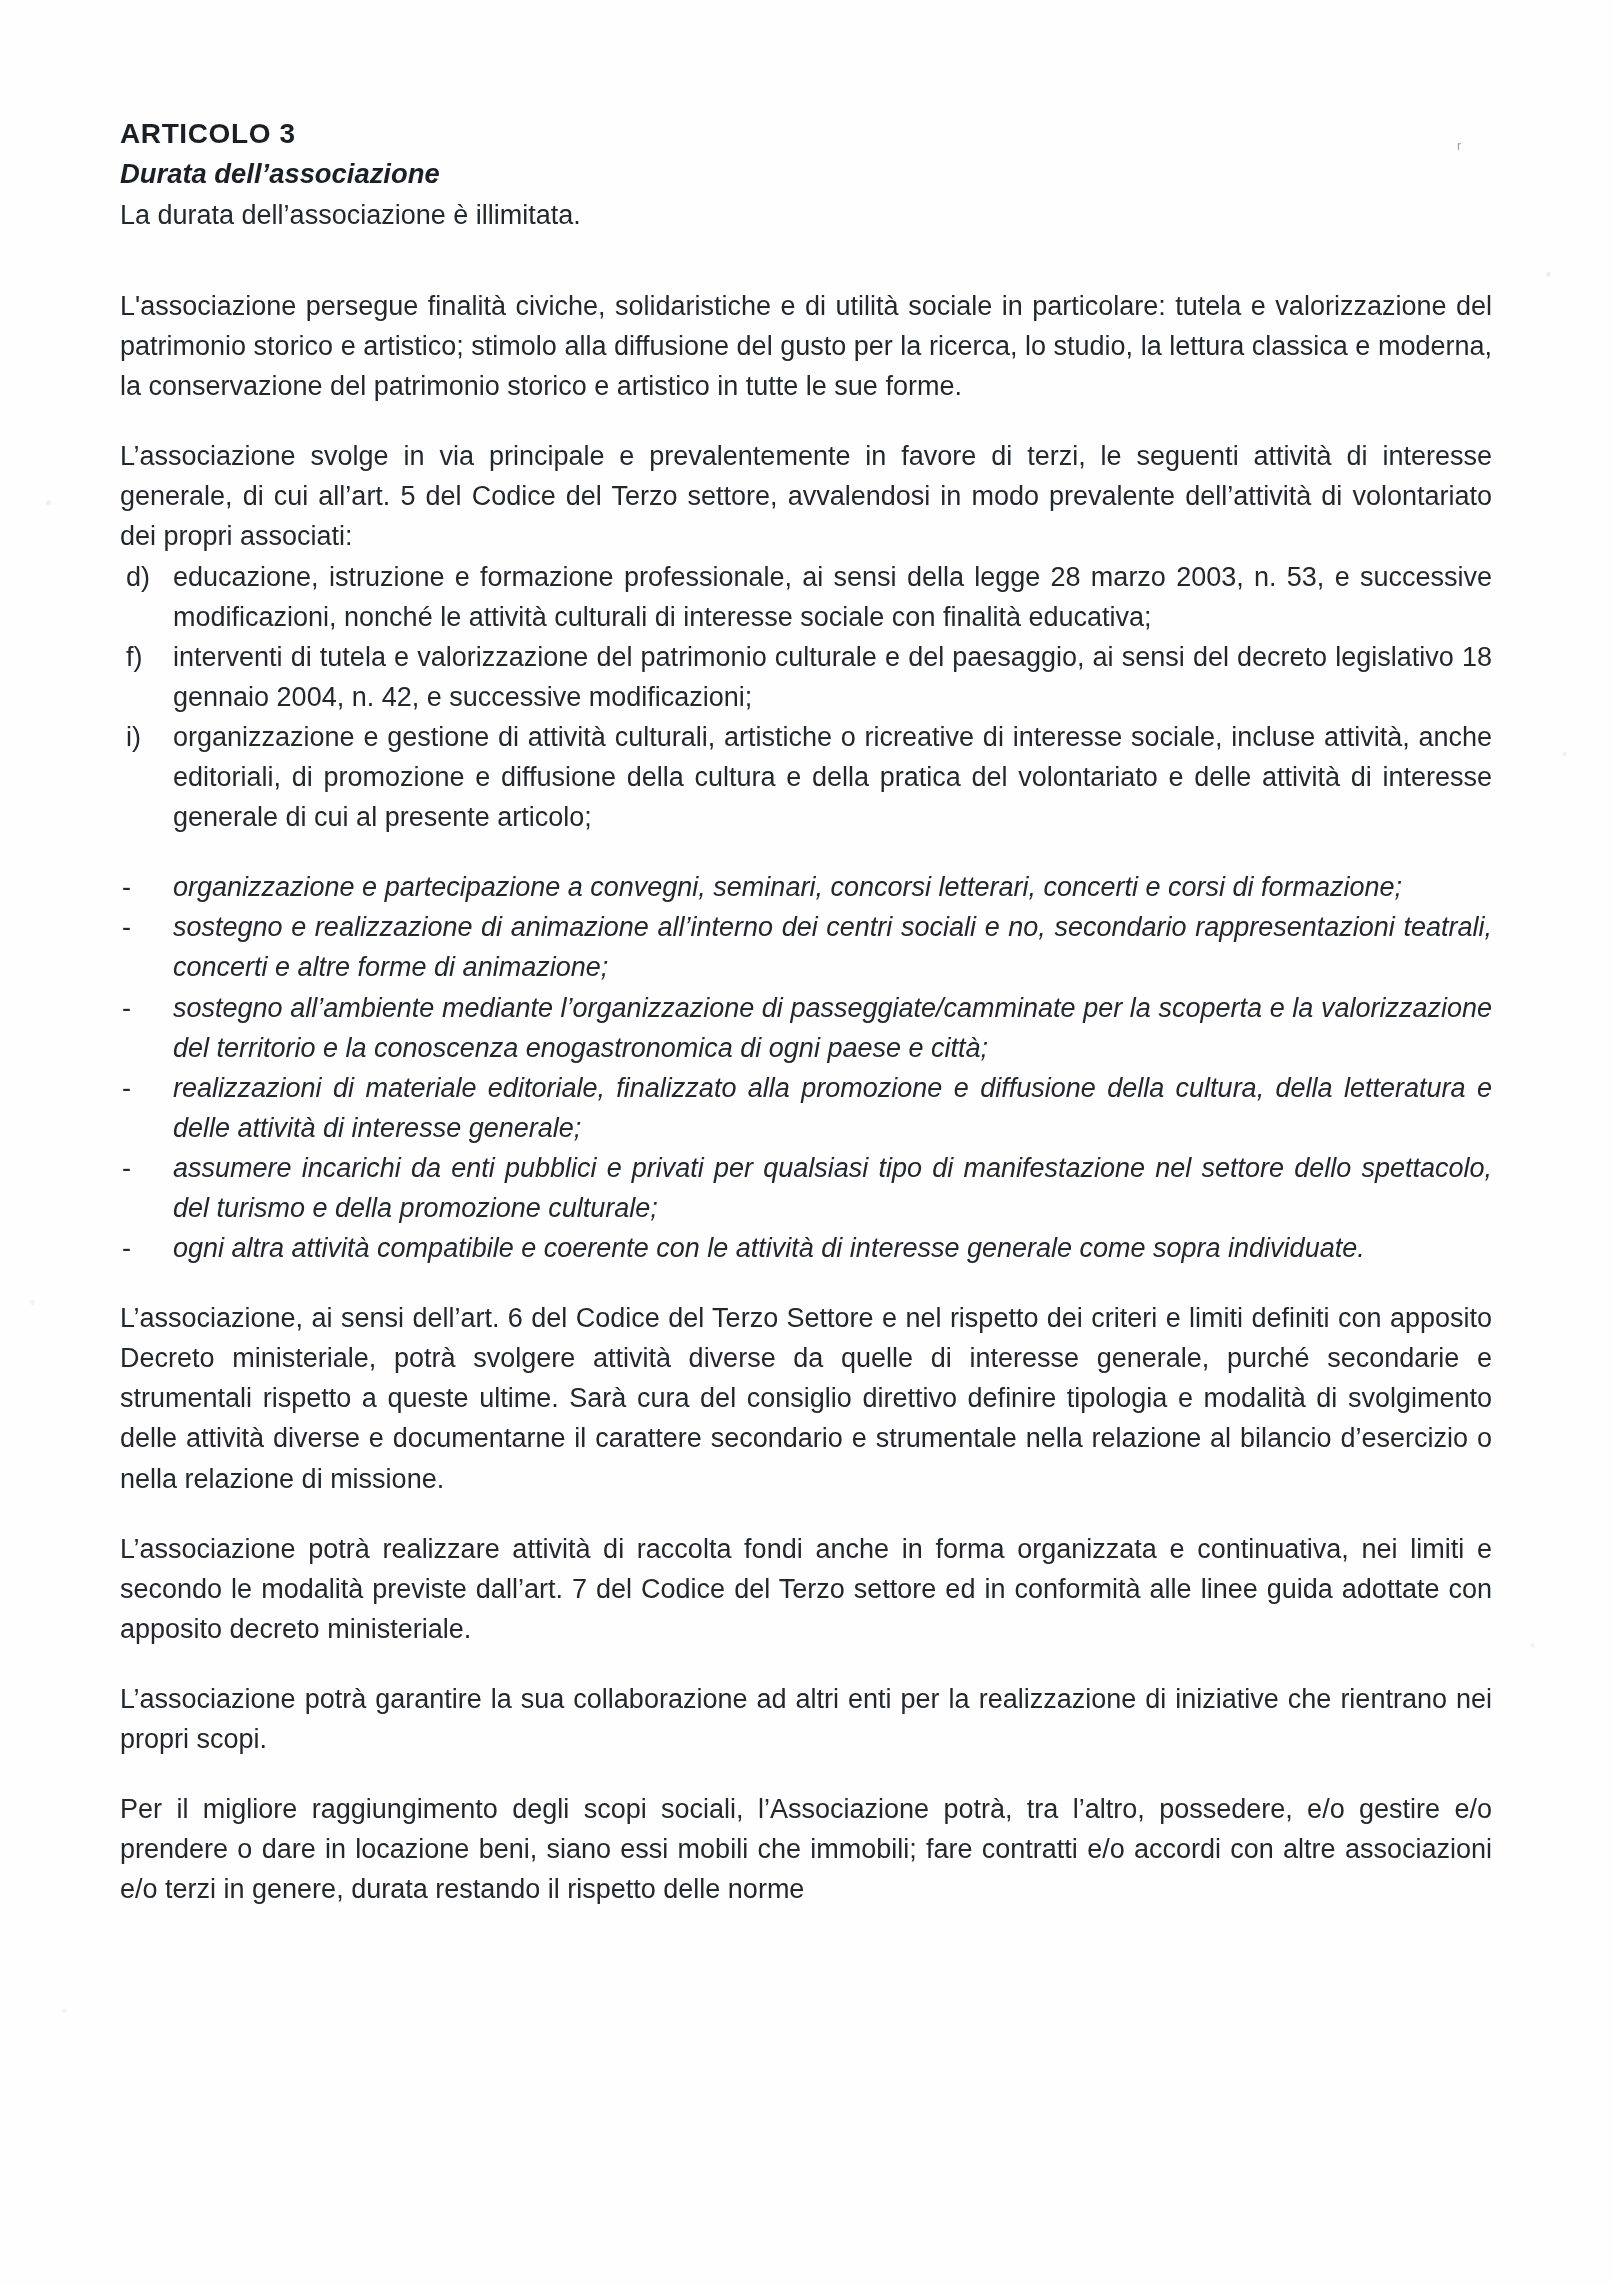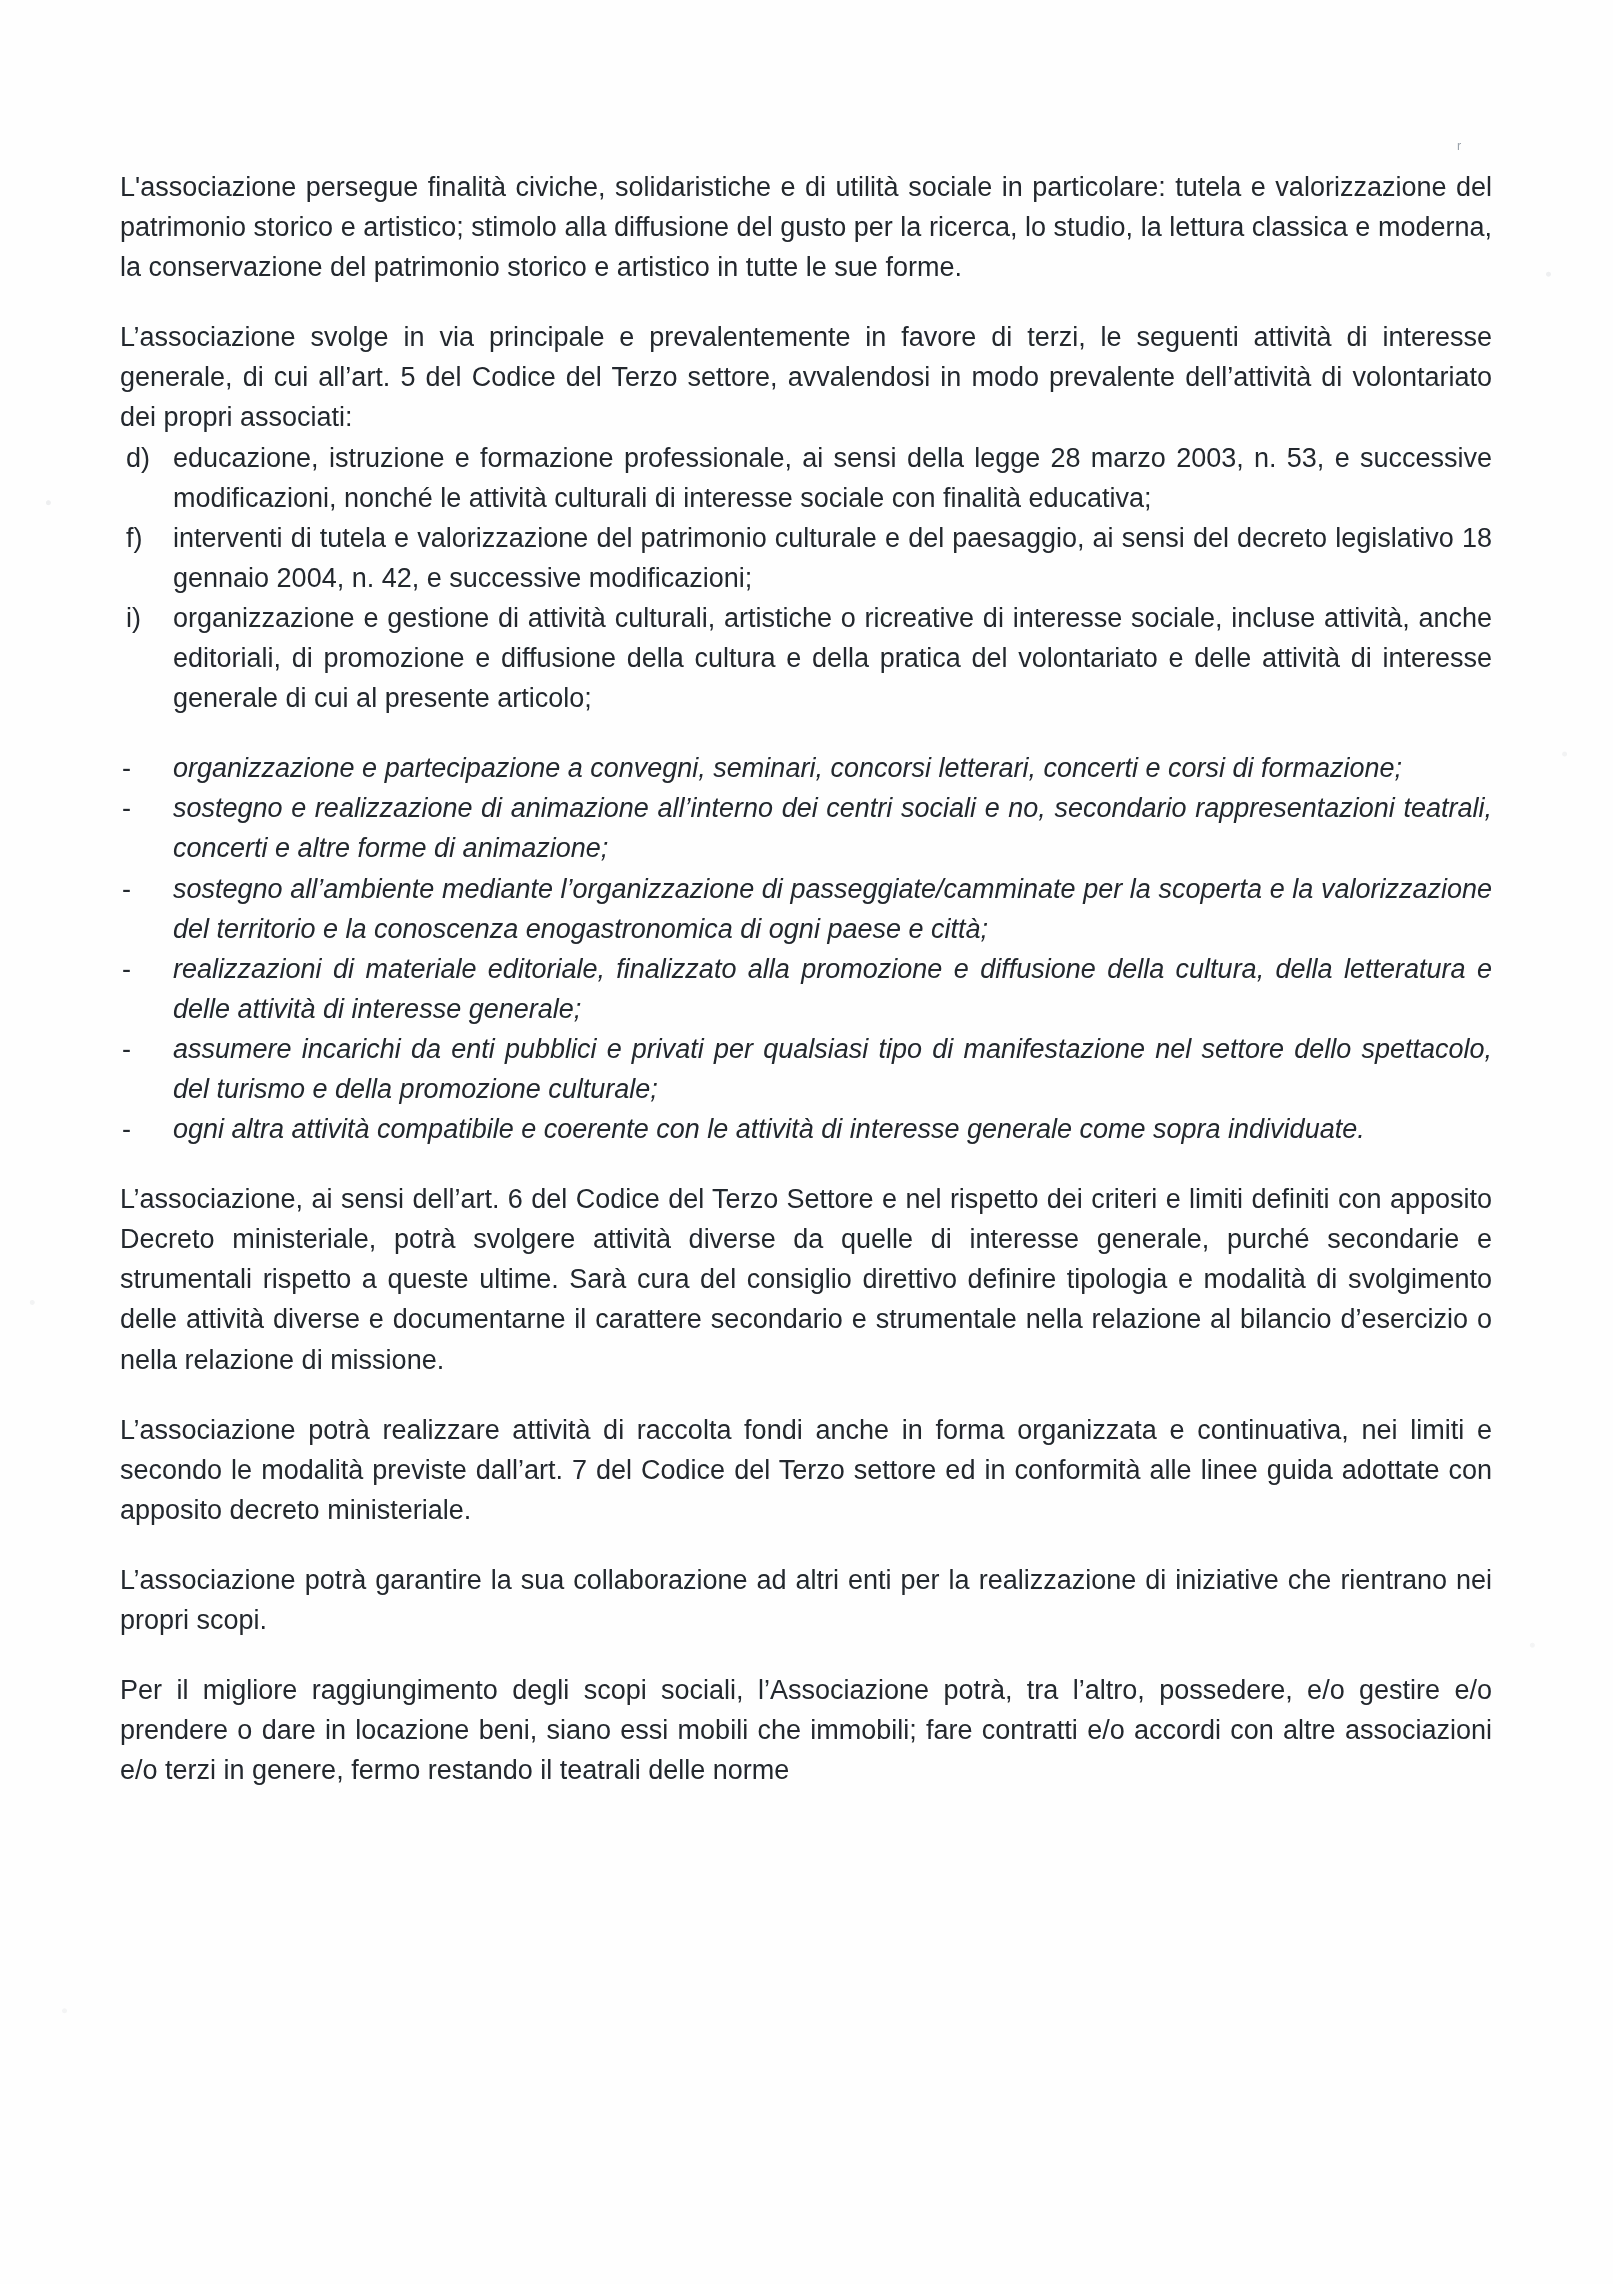--- a/index.html
+++ b/index.html
@@ -135,20 +135,25 @@
 </style>
 </head>
 <body>
 
 <div class="page">
 
   <span class="scan-mark" style="left:1457px; top:140px;">r</span>
 
   <div class="content">
 
+    <div>
+      <h2 class="article-heading">ARTICOLO  3</h2>
+      <h3 class="article-subtitle">Durata dell’associazione</h3>
+      <p class="para plain">La durata dell’associazione è illimitata.</p>
+    </div>
 
     <div class="article-gap"></div>
 
     <div>
 
       <p class="para">L'associazione persegue finalità civiche, solidaristiche e di utilità sociale in particolare: tutela e valorizzazione del patrimonio storico e artistico; stimolo alla diffusione del gusto per la ricerca, lo studio, la lettura classica e moderna, la conservazione del patrimonio storico e artistico in tutte le sue forme.</p>
 
       <div class="block-gap"></div>
 
       <p class="para">L’associazione svolge in via principale e prevalentemente in favore di terzi, le seguenti attività di interesse generale, di cui all’art. 5 del Codice del Terzo settore, avvalendosi in modo prevalente dell’attività di volontariato dei propri associati:</p>
@@ -205,18 +210,18 @@
       <div class="block-gap"></div>
 
       <p class="para">L’associazione potrà realizzare attività di raccolta fondi anche in forma organizzata e continuativa, nei limiti e secondo le modalità previste dall’art. 7 del Codice del Terzo settore ed in conformità alle linee guida adottate con apposito decreto ministeriale.</p>
 
       <div class="block-gap"></div>
 
       <p class="para">L’associazione potrà garantire la sua collaborazione ad altri enti per la realizzazione di iniziative che rientrano nei propri scopi.</p>
 
       <div class="block-gap"></div>
 
-      <p class="para">Per il migliore raggiungimento degli scopi sociali, l’Associazione potrà, tra l’altro, possedere, e/o gestire e/o prendere o dare in locazione beni, siano essi mobili che immobili; fare contratti e/o accordi con altre associazioni e/o terzi in genere, fermo restando il teatrali delle norme</p>
+      <p class="para">Per il migliore raggiungimento degli scopi sociali, l’Associazione potrà, tra l’altro, possedere, e/o gestire e/o prendere o dare in locazione beni, siano essi mobili che immobili; fare contratti e/o accordi con altre associazioni e/o terzi in genere, durata restando il rispetto delle norme</p>
     </div>
 
   </div>
 </div>
 
 
 </body></html>

